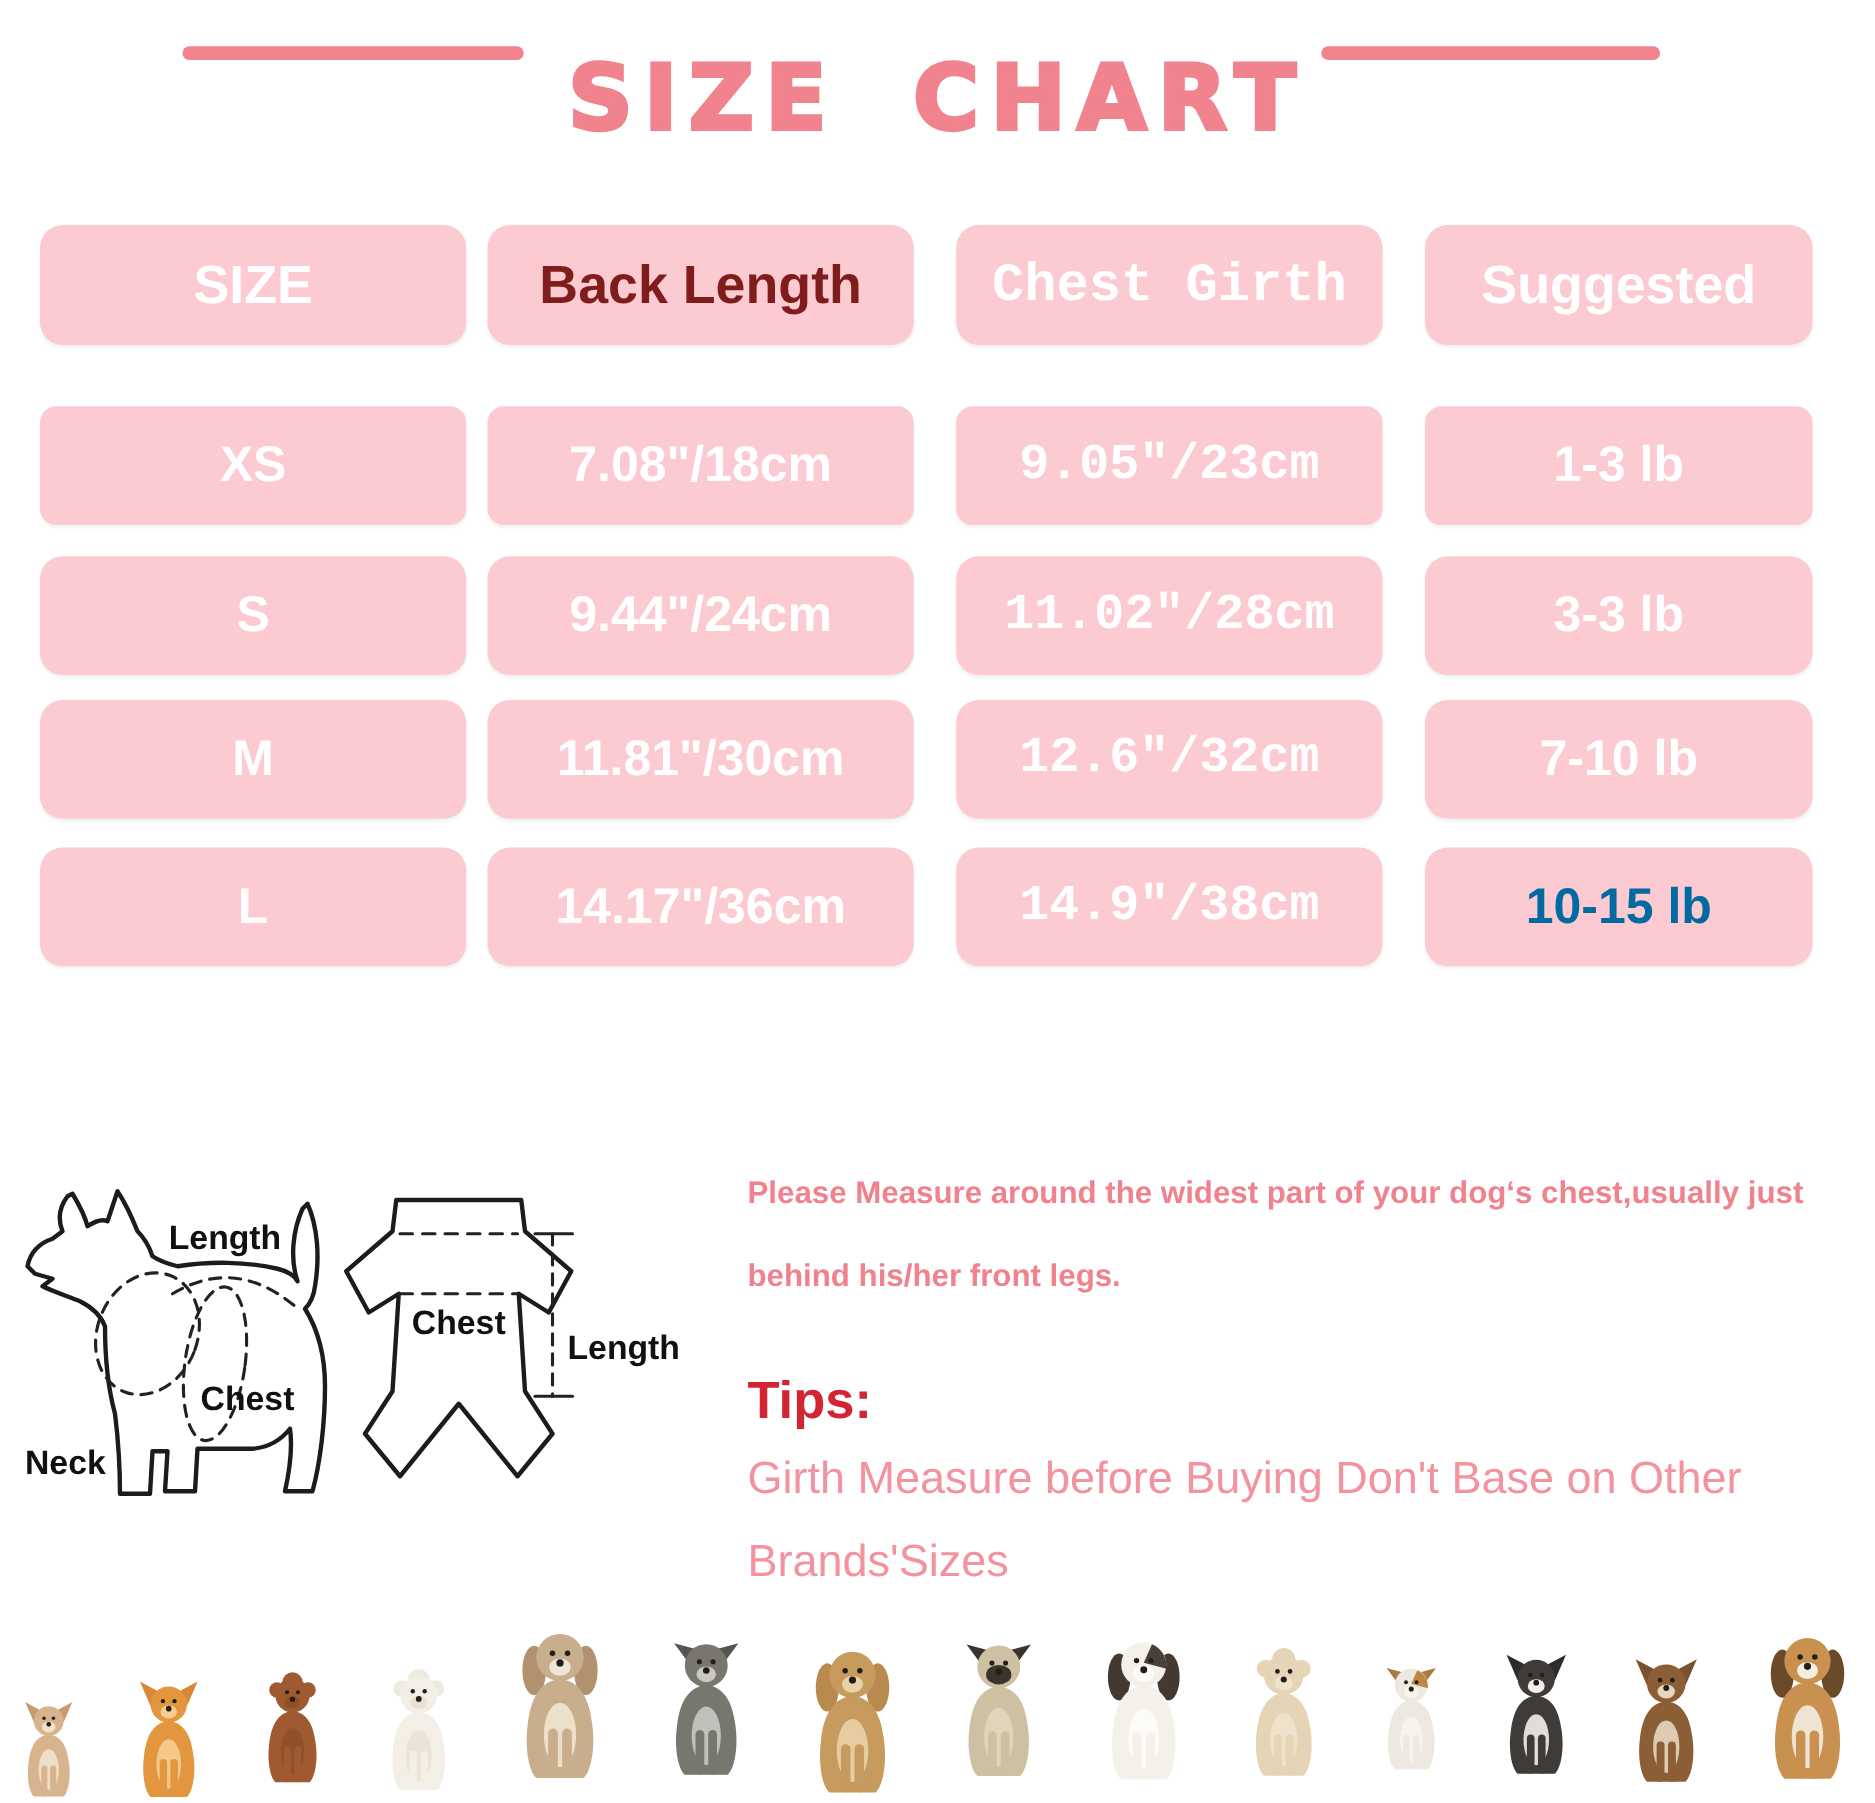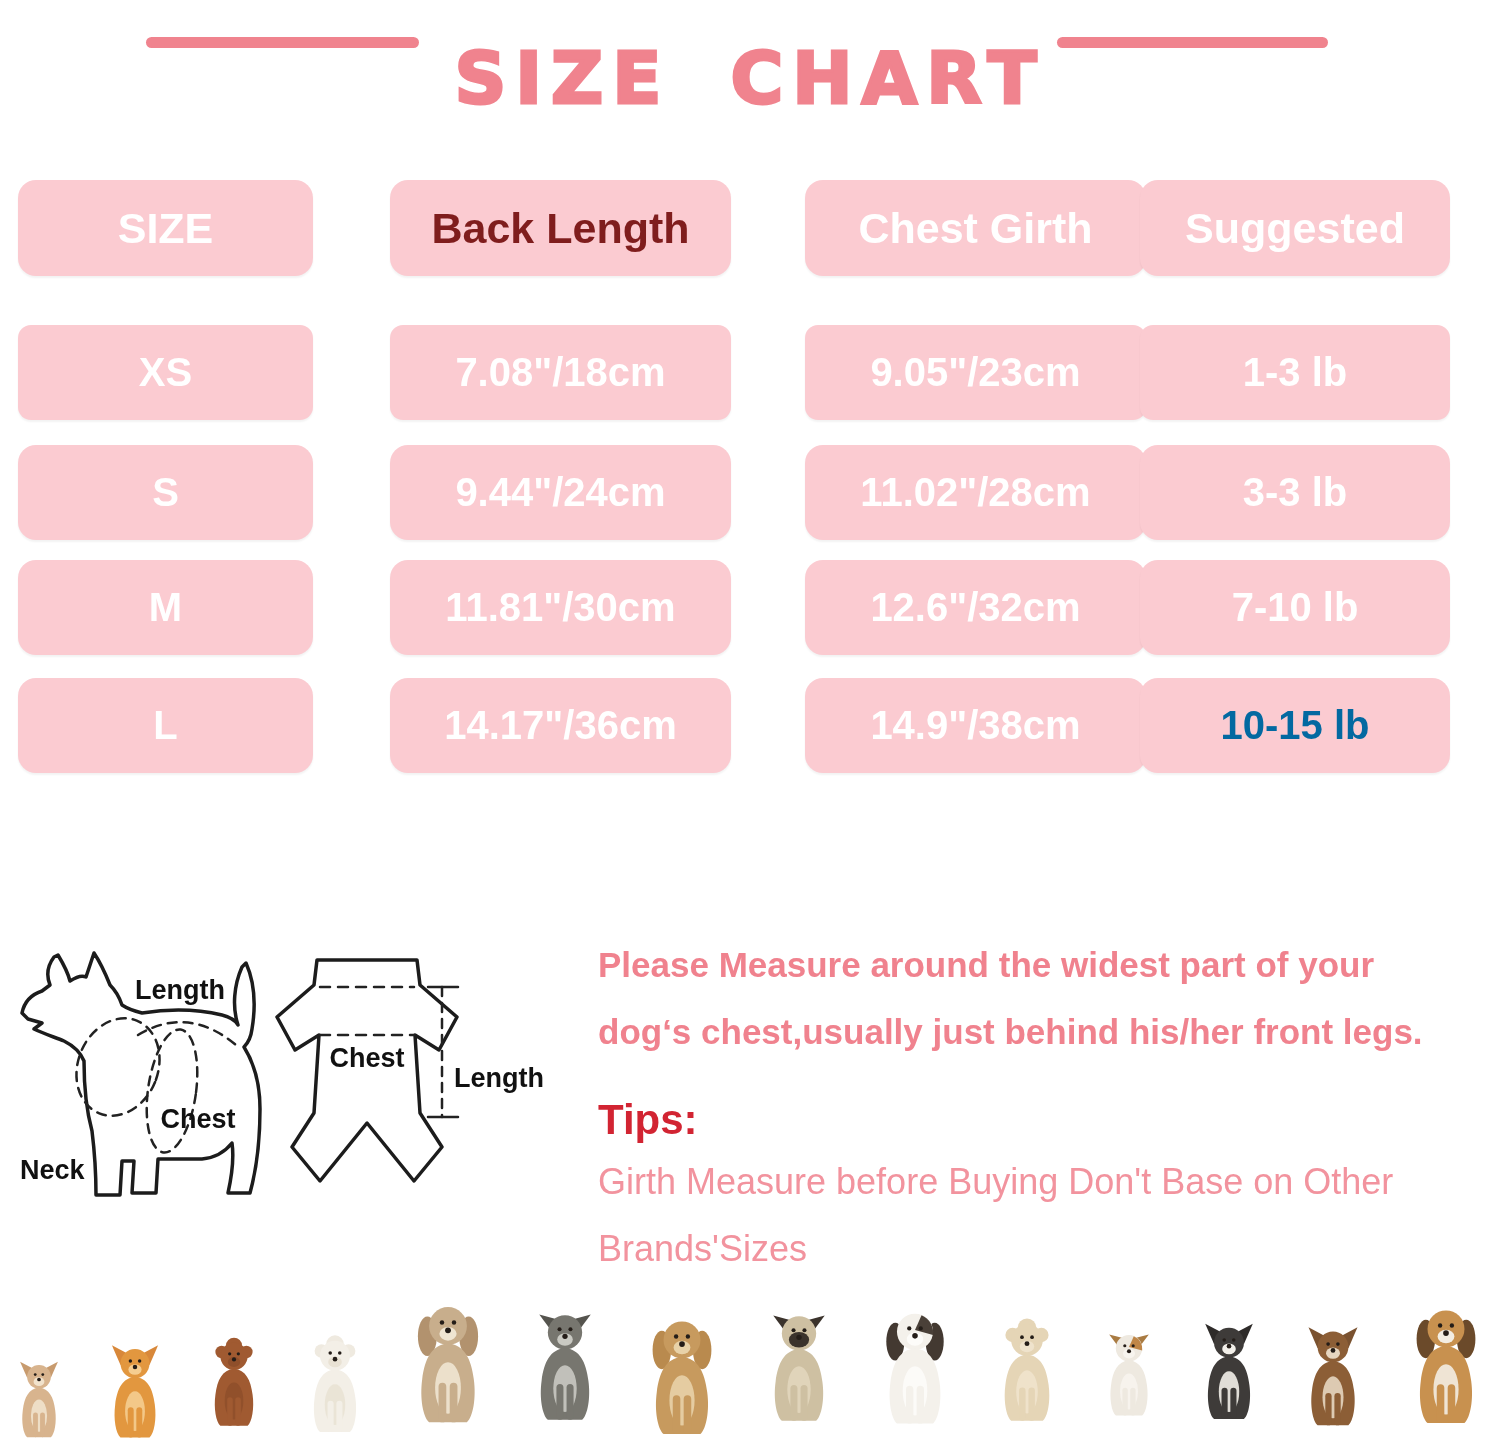--- a/index.html
+++ b/index.html
@@ -12,28 +12,28 @@
          font-size:72px;font-weight:900;letter-spacing:9px;word-spacing:26px;
          -webkit-text-stroke:3px currentColor;white-space:nowrap;}
   .tbar{position:absolute;top:37px;height:11px;border-radius:6px;}
   .tbar.left{left:146px;width:273px;}
   .tbar.right{left:1057px;width:271px;}
 
   
   .cell{position:absolute;height:95px;border-radius:18px;display:flex;align-items:center;justify-content:center;
         color:#fff;font-weight:bold;font-size:40px;box-shadow:0 2px 2px rgba(0,0,0,0.05);}
   .cell.hdr{font-size:43px;}
-  .c0{left:18px;width:295px;} .c1{left:390px;width:341px;} .c2{left:805px;width:341px;} .c3{left:1140px;width:310px;}
+  .c0{left:32px;width:341px;} .c1{left:390px;width:341px;} .c2{left:765px;width:341px;font-family:Liberation Mono, monospace;} .c3{left:1140px;width:310px;}
   .r0{top:180px;height:96px;} .r1{top:325px;border-radius:13px;} .r2{top:445px;} .r3{top:560px;} .r4{top:678px;}
 
   
   .diagram{position:absolute;left:2px;top:895px;width:570px;height:345px;}
 
   
-  .note1{position:absolute;left:598px;top:896px;width:860px;font-size:35px;font-weight:bold;line-height:67px;}
+  .note1{position:absolute;left:598px;top:896px;width:860px;font-size:25px;font-weight:bold;line-height:67px;}
   .tips{position:absolute;left:598px;top:1050px;font-size:42px;font-weight:bold;line-height:56px;}
   .note2{position:absolute;left:598px;top:1112px;width:860px;font-size:36px;font-weight:normal;line-height:67px;}
 
   
   .dogs{position:absolute;left:0;top:1270px;width:1500px;height:172px;
         display:flex;align-items:flex-end;justify-content:space-between;
         padding:0 12px;box-sizing:border-box;}
   .dog{flex:0 0 auto;line-height:0;}
   .dog svg{display:block;}
 </style>

